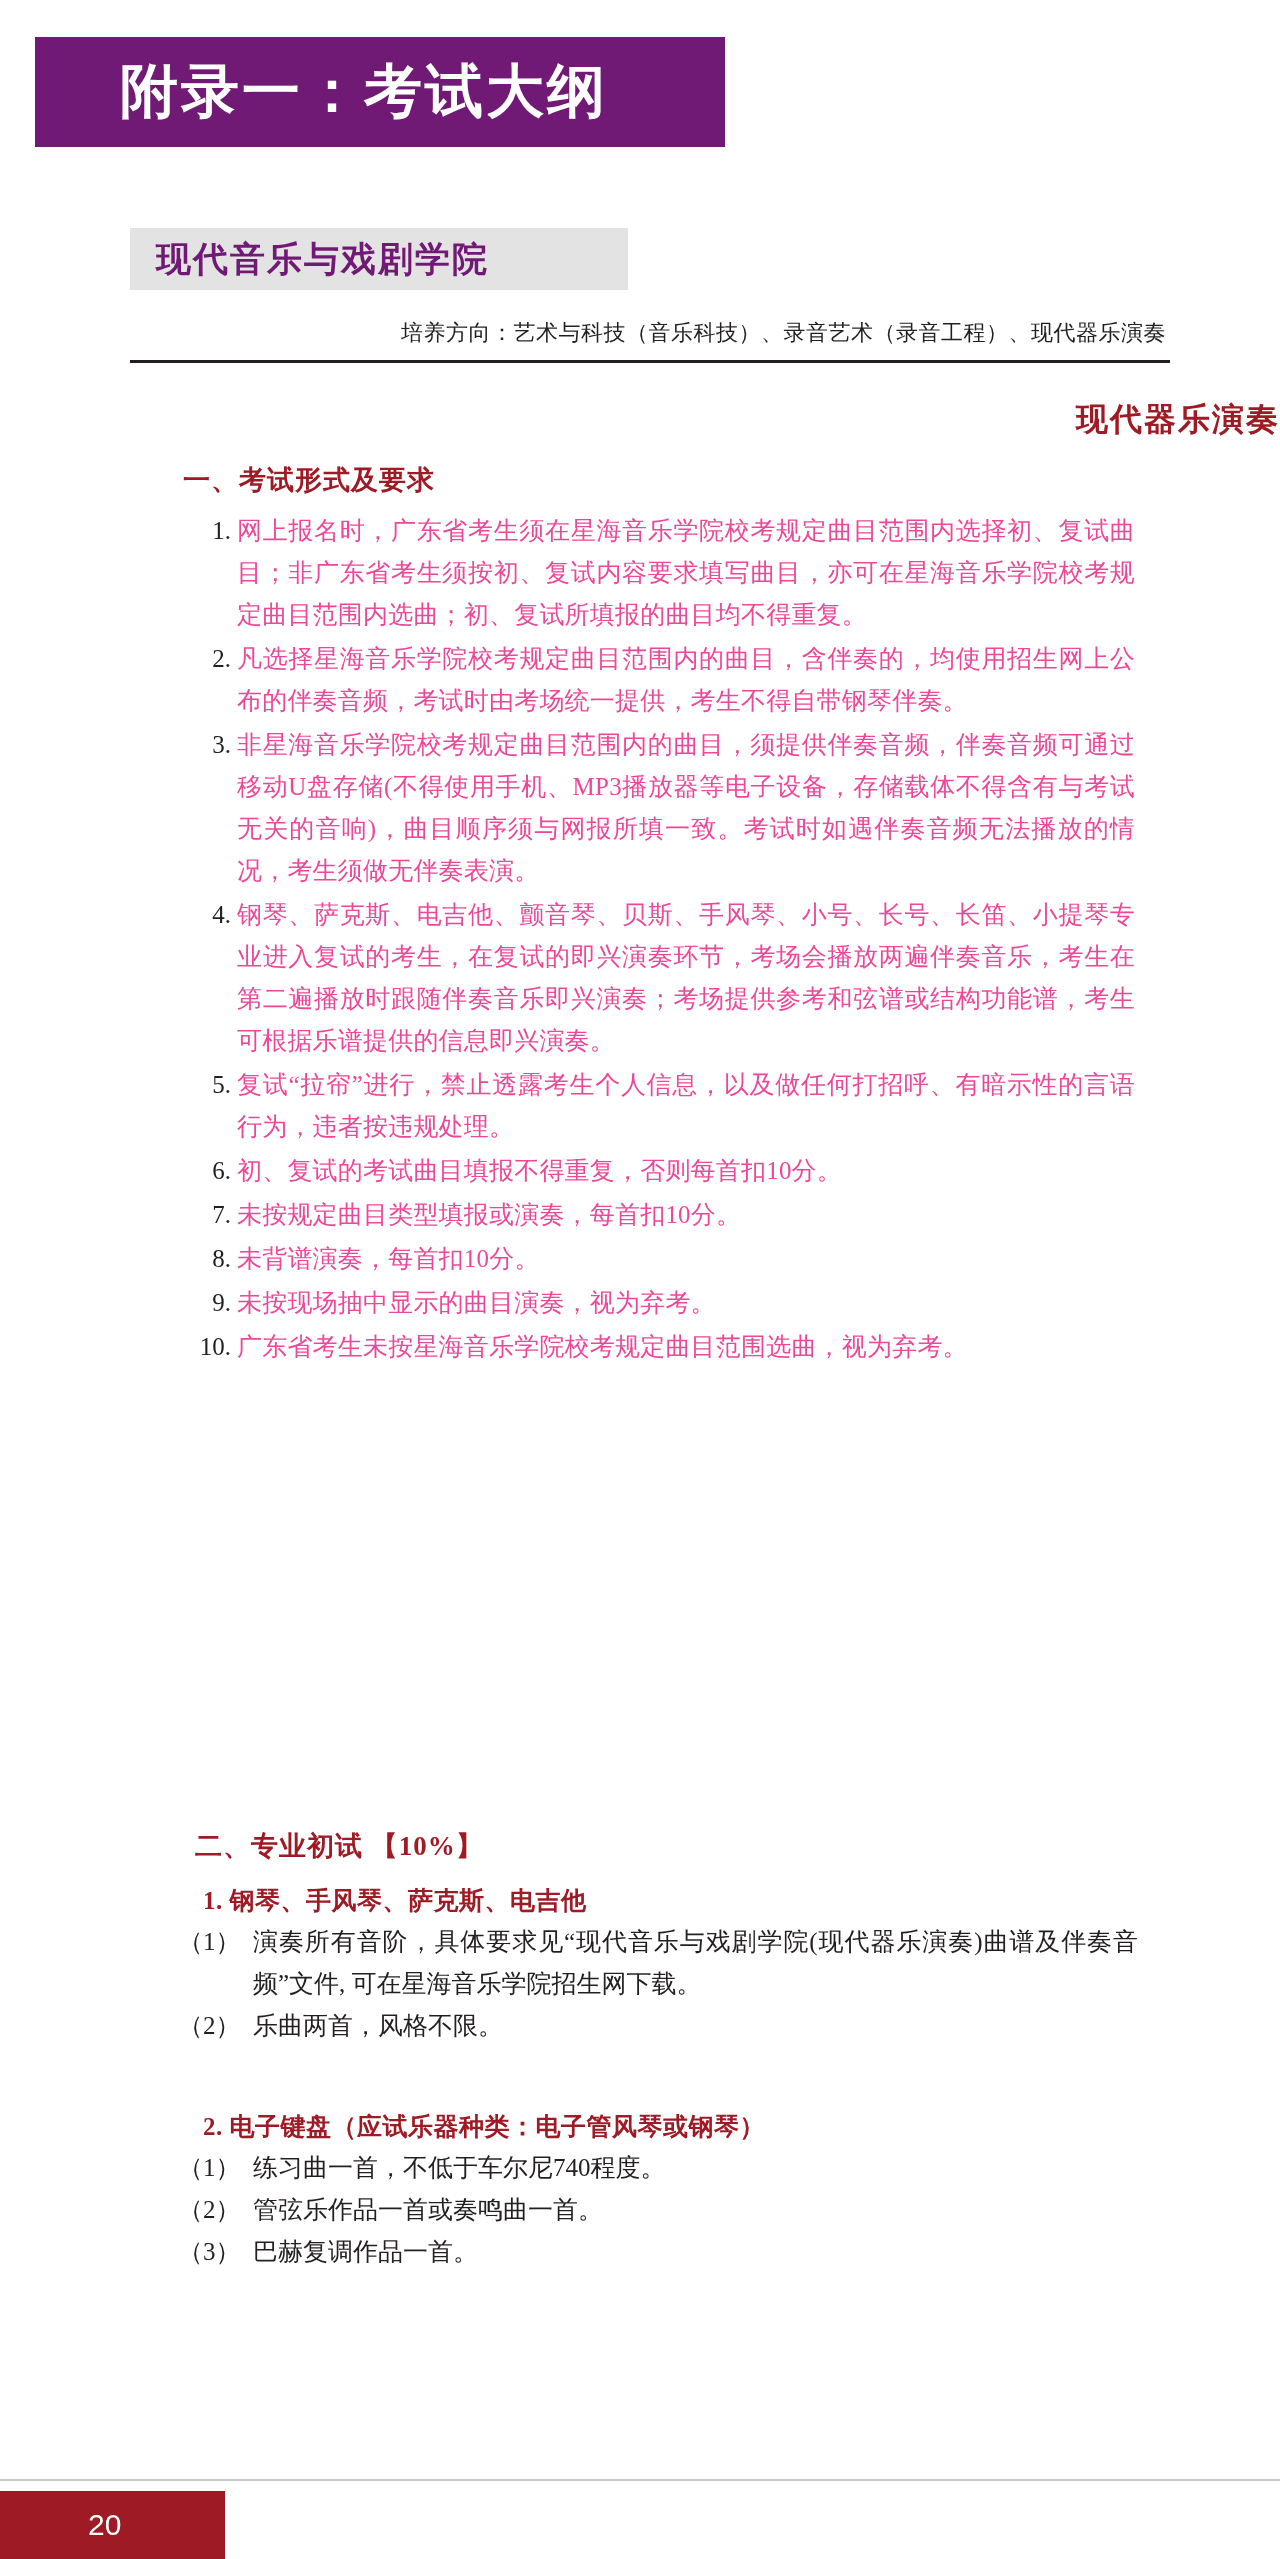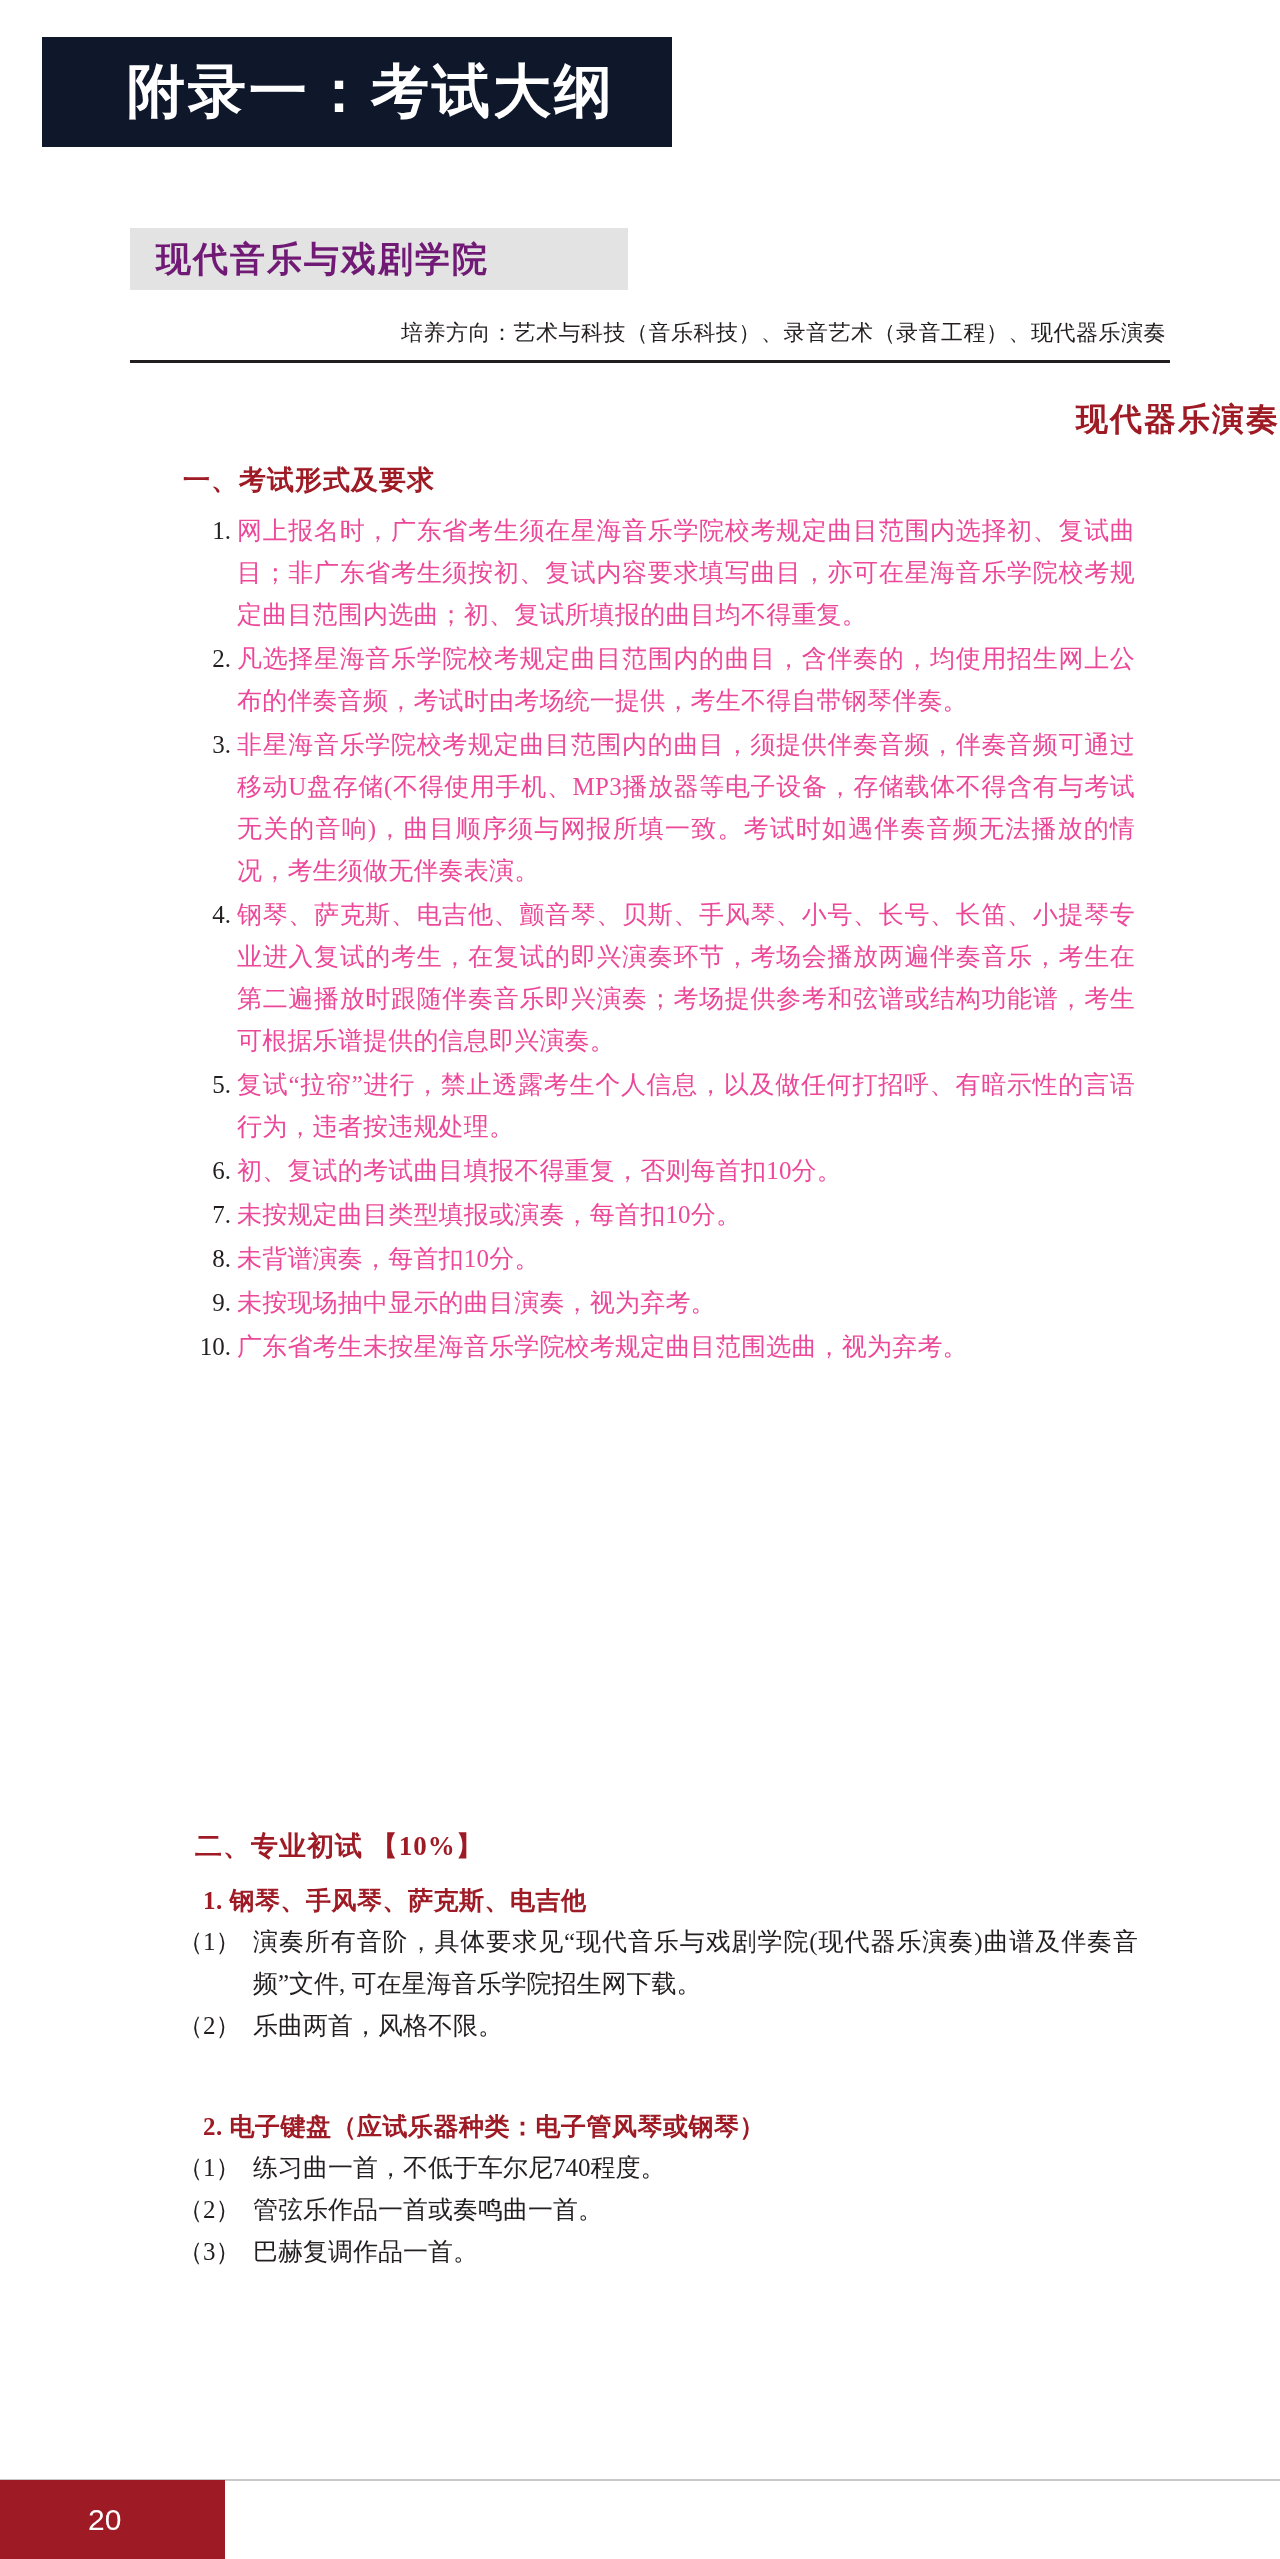--- a/index.html
+++ b/index.html
@@ -18,25 +18,25 @@
   .page {
     position: relative;
     width: 1280px;
     height: 2559px;
     box-sizing: border-box;
   }
 
   
   .banner {
     position: absolute;
-    left: 42px;
+    left: 35px;
     top: 37px;
-    width: 630px;
+    width: 690px;
     height: 110px;
-    background: #0f172a;
+    background: #701a75;
     display: flex;
     align-items: center;
   }
   .banner-title {
     color: #ffffff;
     font-size: 58px;
     font-weight: bold;
     letter-spacing: 3px;
     padding-left: 85px;
     font-family: "Liberation Serif", "DejaVu Serif", serif;
@@ -175,21 +175,21 @@
     text-align: justify;
     margin-left: 20px;
   }
 
   
   .footer-bar {
     position: absolute;
     left: 0;
     bottom: 0;
     width: 225px;
-    height: 79px;
+    height: 68px;
     background: #9e1a24;
     display: flex;
     align-items: center;
   }
   .page-num {
     color: #ffffff;
     font-size: 30px;
     padding-left: 88px;
     font-family: "Liberation Sans", sans-serif;
   }

